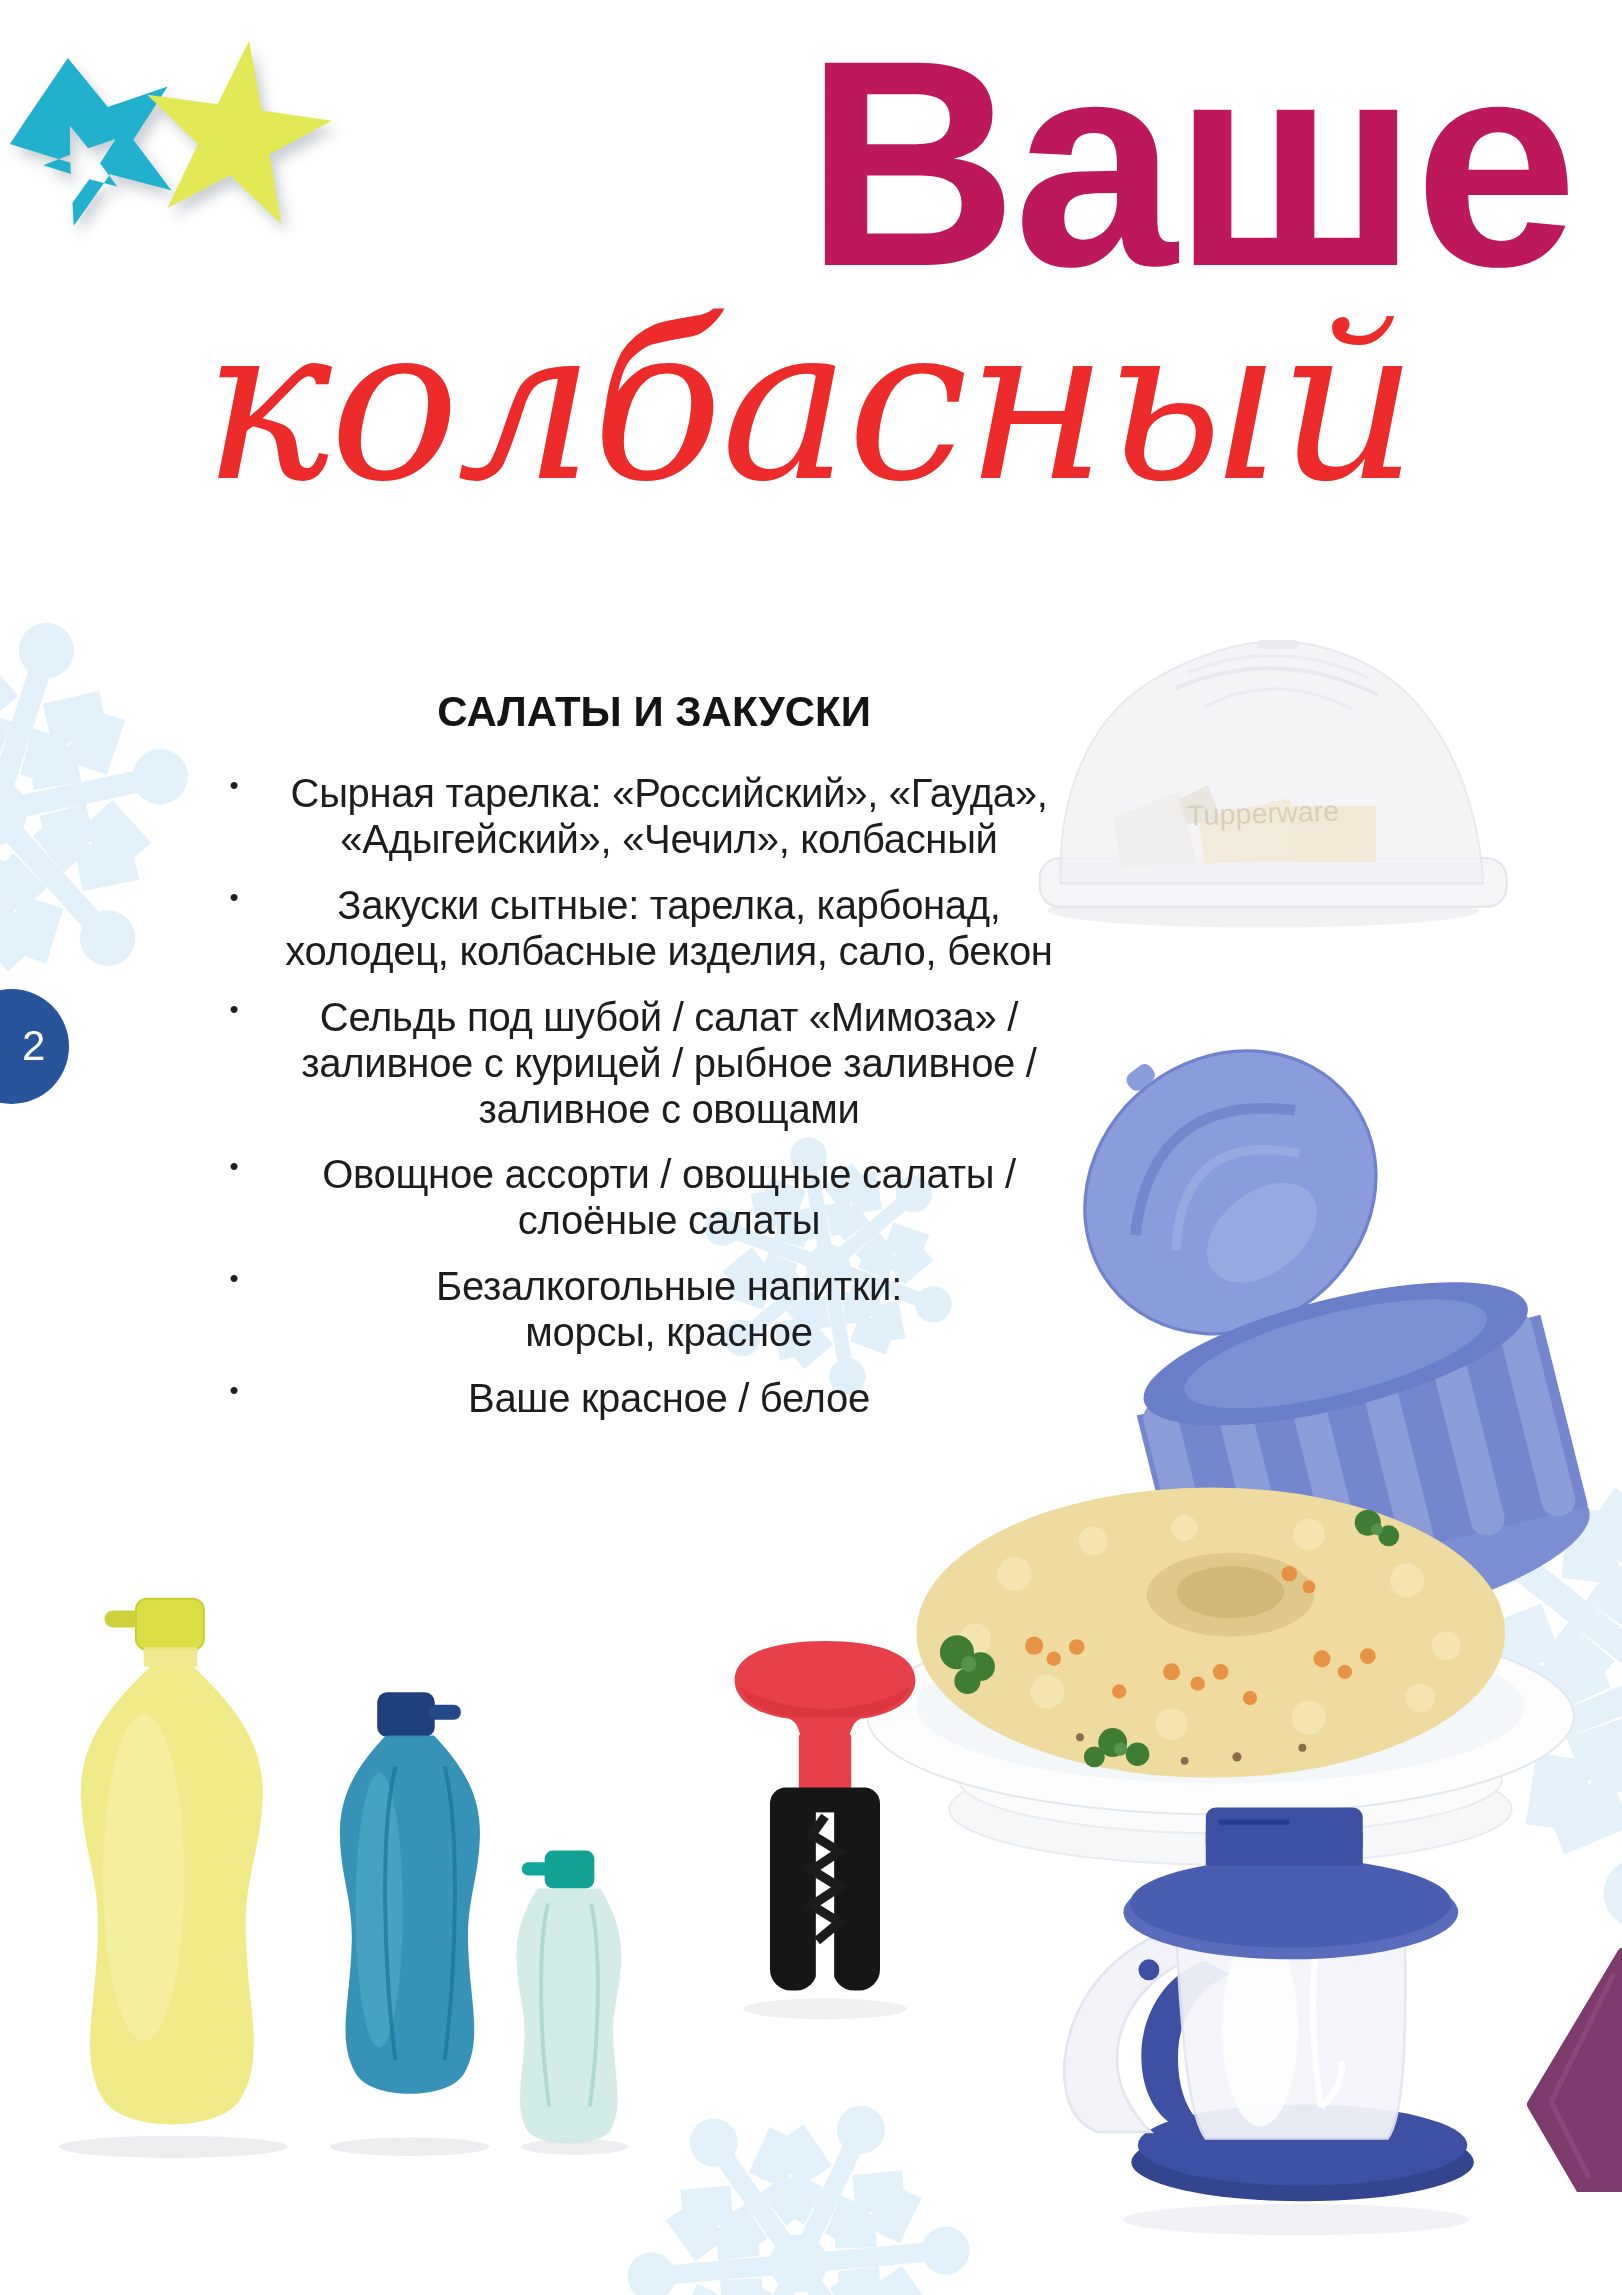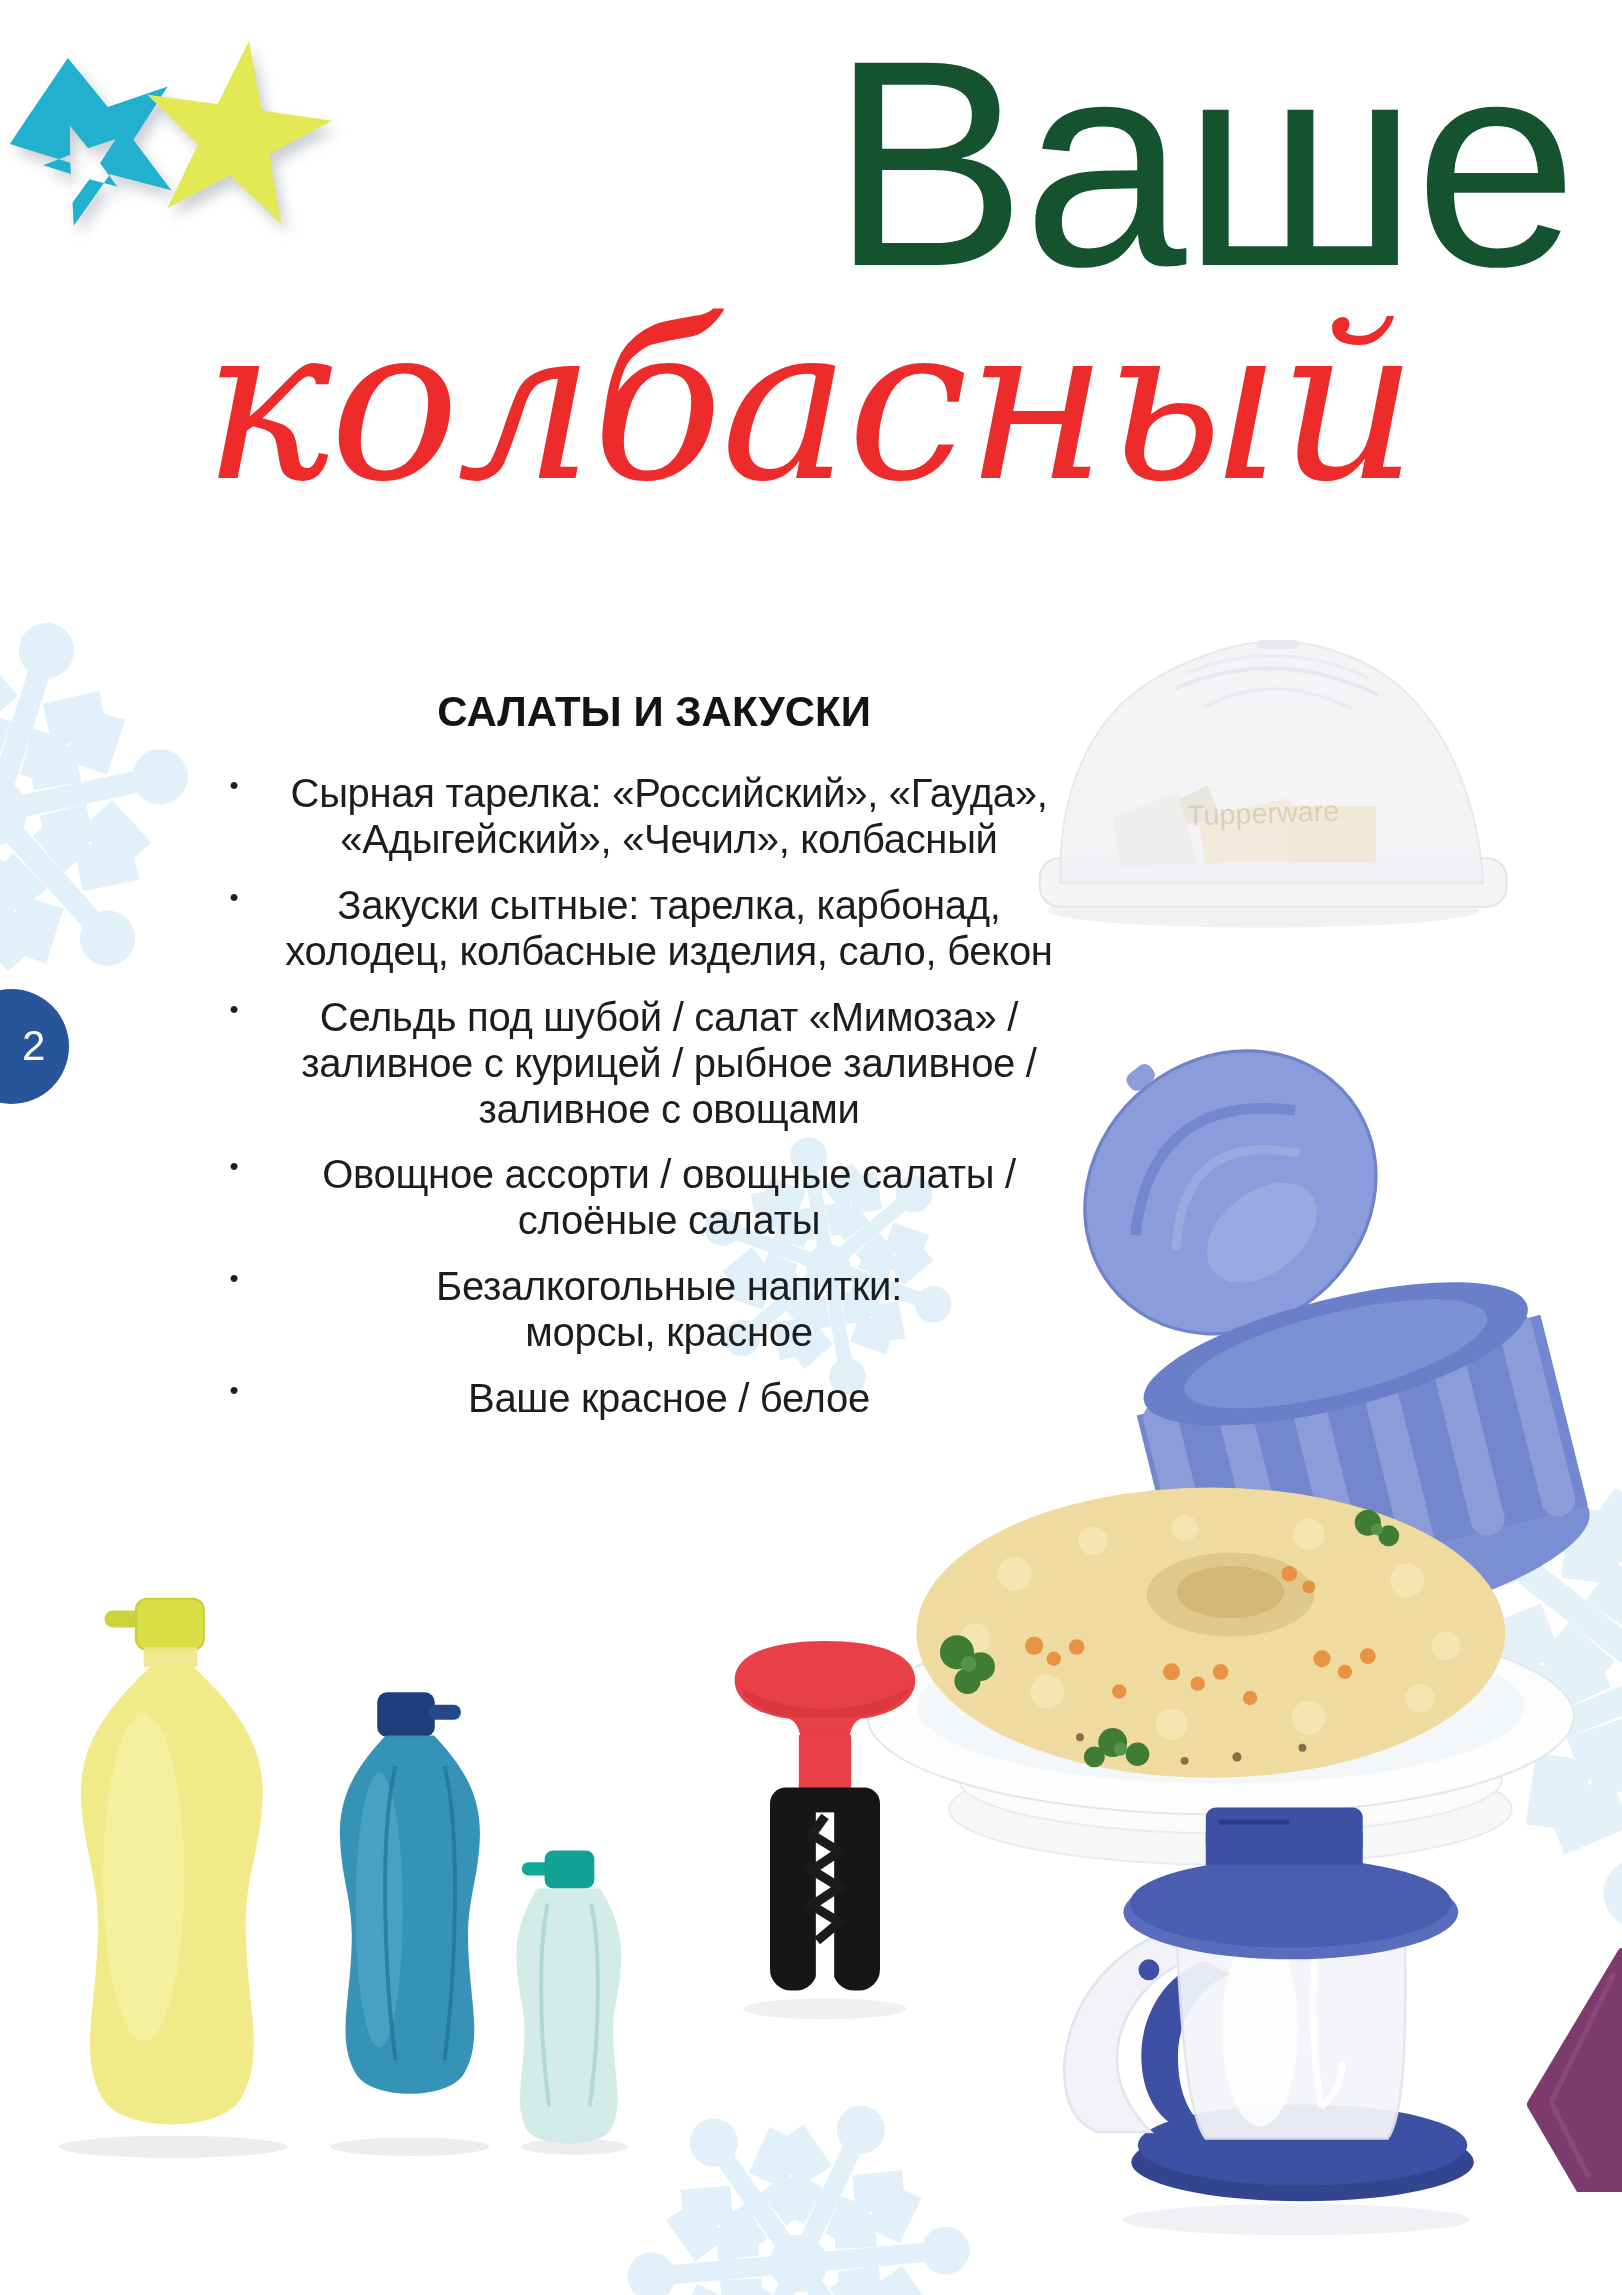--- a/index.html
+++ b/index.html
@@ -4,22 +4,22 @@
 <style>
   html,body{margin:0;padding:0;}
   body{
     width:1623px;height:2295px;position:relative;overflow:hidden;
     background:#ffffff;font-family:"Liberation Sans",sans-serif;
   }
   .abs{position:absolute;}
   
   .title-light{
     position:absolute;top:16.4px;right:49px;
-    font-size:294px;font-weight:400;line-height:1;
-    color:#14532d;letter-spacing:-3.9px;white-space:nowrap;
+    font-size:294px;font-weight:700;line-height:1;
+    color:#be185d;letter-spacing:-3.9px;white-space:nowrap;
   }
   .title-accent{
     position:absolute;top:296px;left:203px;
     font-family:"DejaVu Serif",serif;font-style:italic;
     font-size:216px;line-height:1;color:#ED2B2A;
     letter-spacing:-2.6px;white-space:nowrap;
   }
   
   .stars-svg{left:0;top:33px;width:340px;height:216px;
     filter:drop-shadow(6.5px 9.2px 6.5px rgba(125,135,145,.40));}

